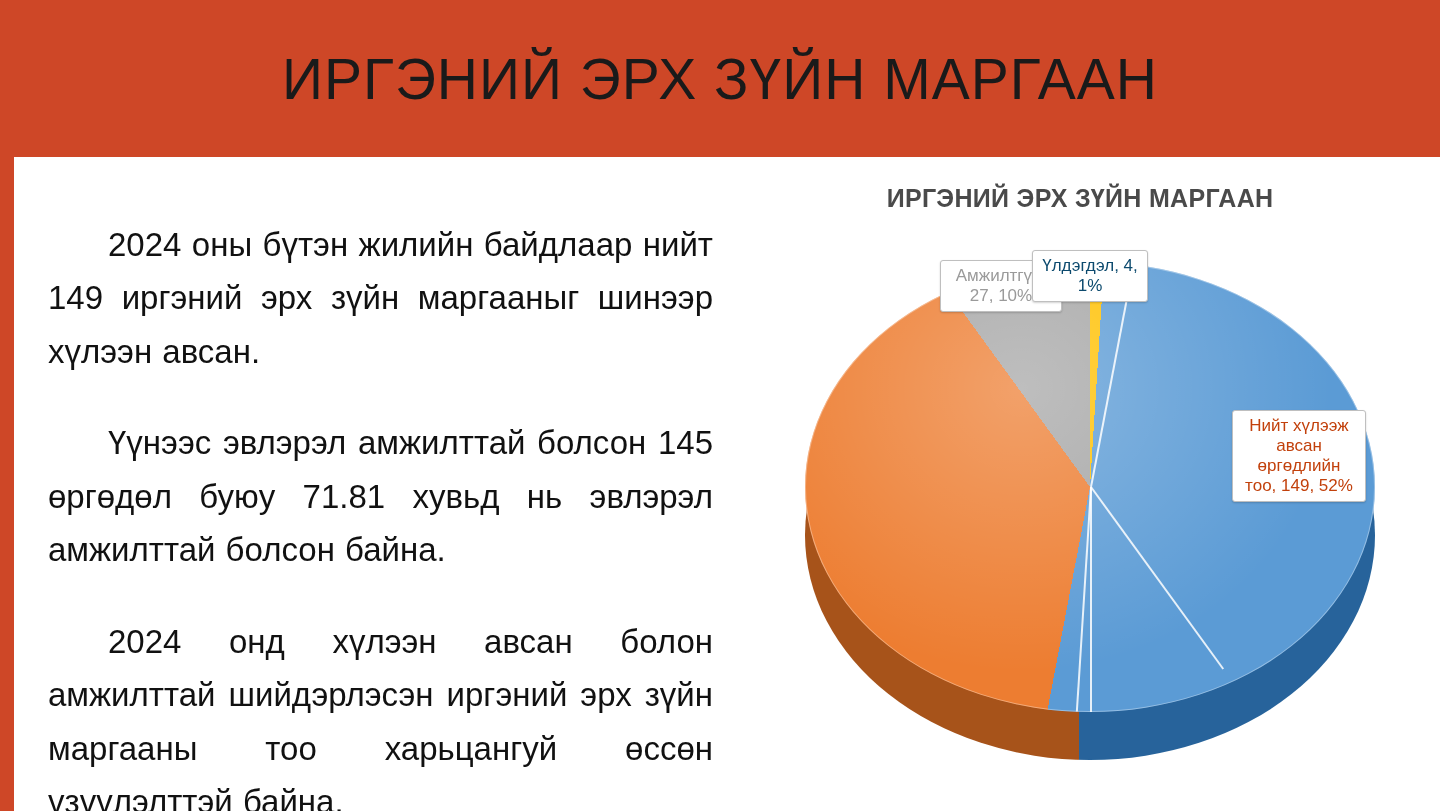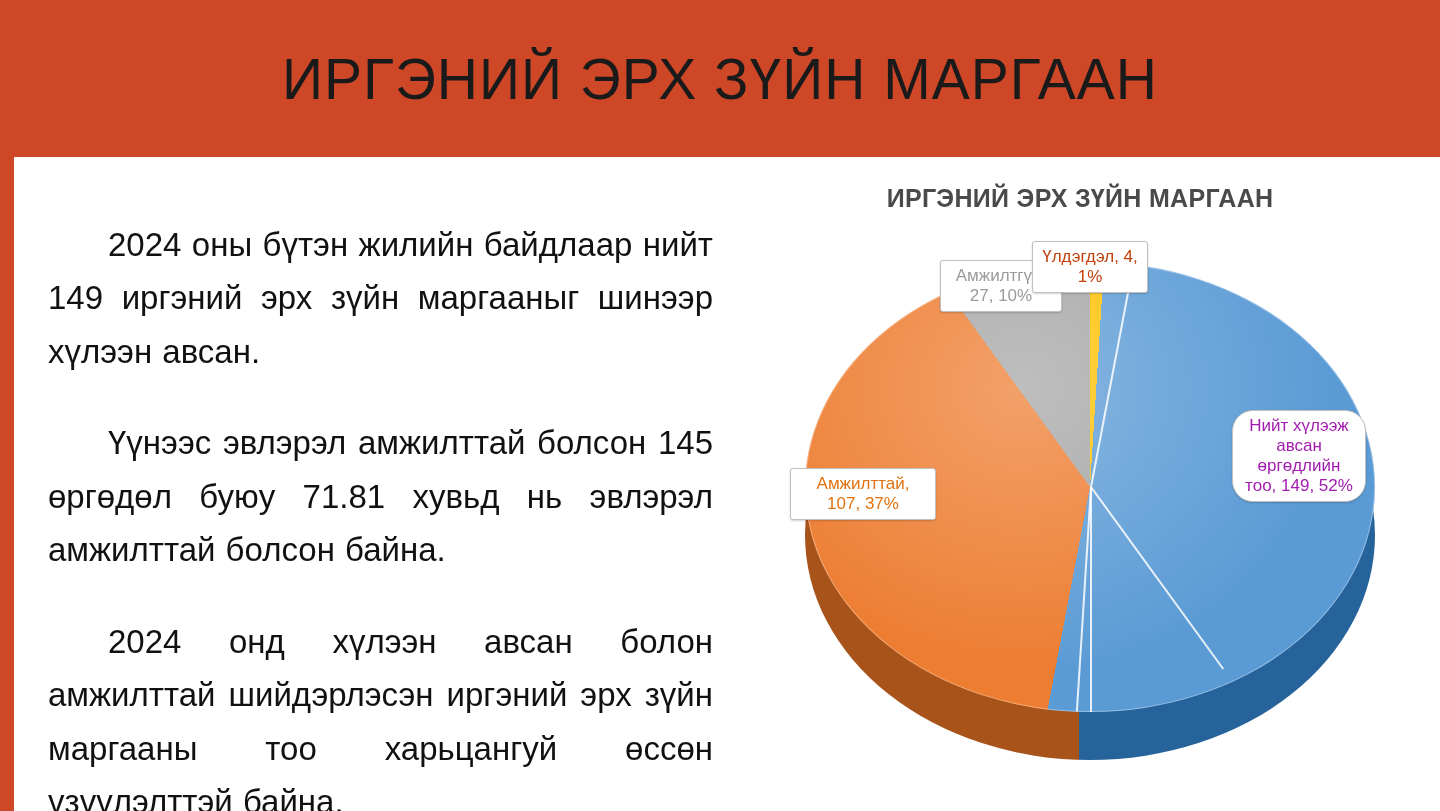--- a/index.html
+++ b/index.html
@@ -151,24 +151,24 @@
     border: 1px solid #bfbfbf;
     background: #ffffff;
     border-radius: 3px;
     padding: 5px 8px;
     font-size: 17px;
     line-height: 1.18;
     text-align: center;
     box-shadow: 0 1px 2px rgba(0,0,0,.18);
     white-space: pre-line;
   }
-  .dlabel.blue   { color: #a21caf; left: 472px; top: 178px; width: 116px; border-radius: 21px; }
+  .dlabel.blue   { color: #c2410c; left: 472px; top: 178px; width: 116px; }
   .dlabel.orange { color: #E2720F; left: 30px;  top: 236px; width: 128px; }
   .dlabel.gray   { color: #9a9a9a; left: 180px; top: 28px;  width: 104px; }
-  .dlabel.yellow { color: #c2410c; left: 272px; top: 9px;  width: 98px; }
+  .dlabel.yellow { color: #0c4a6e; left: 272px; top: 18px;  width: 98px; }
 </style>
 </head>
 <body>
 
 <div class="title-banner">
   <div class="title-text">ИРГЭНИЙ ЭРХ ЗҮЙН МАРГААН</div>
 </div>
 
 <div class="left-strip"></div>
 
@@ -185,17 +185,16 @@
     <div class="pie-side"></div>
     <div class="pie-top">
       <div class="sep" style="transform: rotate(0deg);"></div>
       <div class="sep" style="transform: rotate(3.6deg);"></div>
       <div class="sep" style="transform: rotate(190.8deg);"></div>
       <div class="sep" style="transform: rotate(324deg);"></div>
     </div>
     <div class="pie-gloss"></div>
 
     <div class="dlabel blue">Нийт хүлээж авсан өргөдлийн тоо, 149, 52%</div>
-    <div class="dlabel orange">Амжилттай, 107, 37%</div>
     <div class="dlabel gray">Амжилтгүй, 27, 10%</div>
     <div class="dlabel yellow">Үлдэгдэл, 4, 1%</div>
   </div>
 </div>
 
 </body></html>

